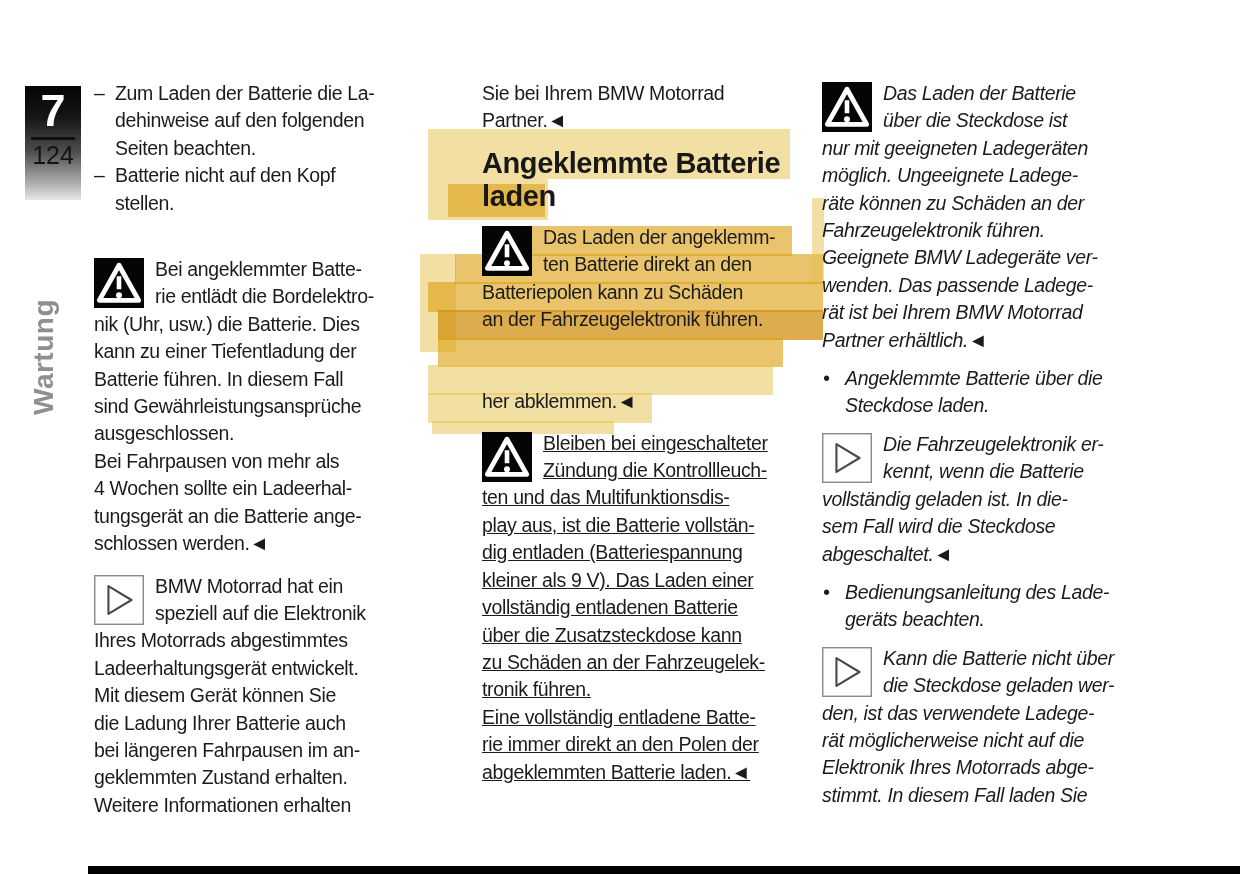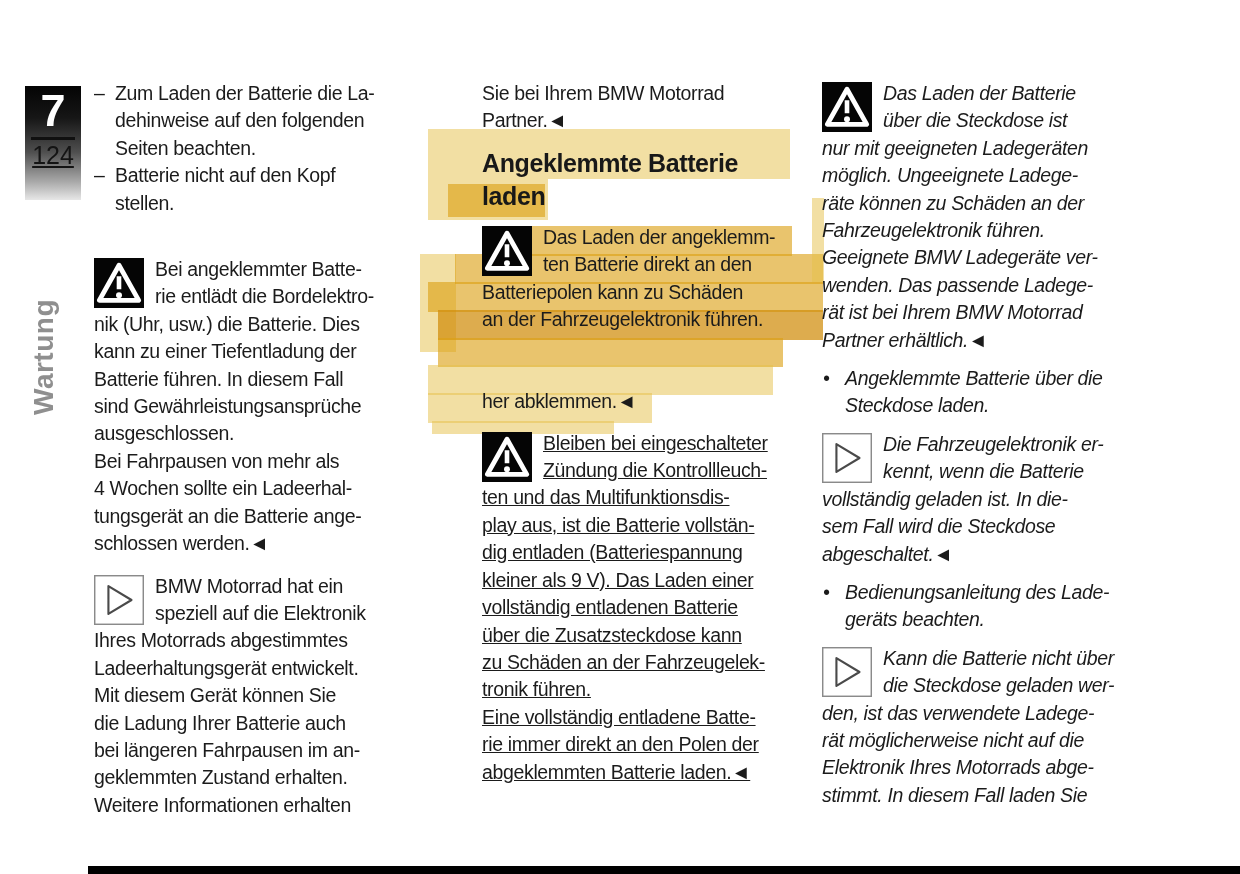--- a/index.html
+++ b/index.html
@@ -8,40 +8,40 @@
     font-family:"Liberation Sans",sans-serif;color:#1b1b1b;overflow:hidden;
   }
   
   #chapter-tab{
     position:absolute;left:25px;top:86px;width:56px;height:114px;z-index:3;
     background:linear-gradient(180deg,#040404 0%,#161616 28%,#4f4f4f 58%,#a9a9a9 84%,#e7e7e7 100%);
     text-align:center;
   }
   #chapter-number{display:block;color:#ffffff;font-size:45px;font-weight:bold;line-height:1.08;margin-top:1px;}
   #chapter-divider{width:44px;border:0;border-top:3px solid #101010;margin:1px auto 1px auto;}
-  #page-number{display:block;color:#141414;font-size:25px;line-height:1.15;text-decoration:underline;}
+  #page-number{display:block;color:#141414;font-size:25px;line-height:1.15;}
   
   #side-label{
     position:absolute;left:28px;top:281px;height:134px;z-index:3;
     writing-mode:vertical-rl;transform:rotate(180deg);
     font-size:28px;font-weight:bold;color:#8f8f8f;letter-spacing:0.5px;
   }
   
   .col{position:absolute;top:80px;z-index:2;font-size:19.5px;line-height:27.4px;letter-spacing:-0.35px;}
   #col1{left:94px;width:342px;}
   #col2{left:458px;width:348px;margin-left:24px;}
   #col3{left:822px;width:344px;font-style:italic;}
   .block{clear:both;}
   #col1 .block:nth-child(2){margin-top:39px;}
   #col1 .block:nth-child(3){margin-top:15px;}
   #col2 .block:nth-child(2){margin-top:12px;}
   #col2 .block:nth-child(3){margin-top:11px;}
   #col2 .block:nth-child(4){margin-top:14px;text-decoration:underline;}
   #col3 .block:nth-child(n+2){margin-top:11px;}
-  h2.lines{margin:0;font-size:25px;line-height:33px;font-weight:bold;letter-spacing:-0.4px;color:#181818;}
+  h2.lines{margin:0;font-size:29px;line-height:33px;font-weight:bold;letter-spacing:-0.4px;color:#181818;}
   .nicon{float:left;width:50px;height:50px;margin:2px 11px 2px 0;}
   .nicon svg{display:block;width:50px;height:50px;}
   .dash-item{position:relative;padding-left:21px;}
   .dash-item .marker{position:absolute;left:0;top:0;}
   .block-bullet{position:relative;padding-left:23px;}
   .block-bullet .marker{position:absolute;left:1px;top:0;}
   
   .hl{position:absolute;z-index:1;}
   .hl-light{background:rgba(229,192,72,0.50);}
   .hl-medium{background:rgba(219,160,20,0.62);}

